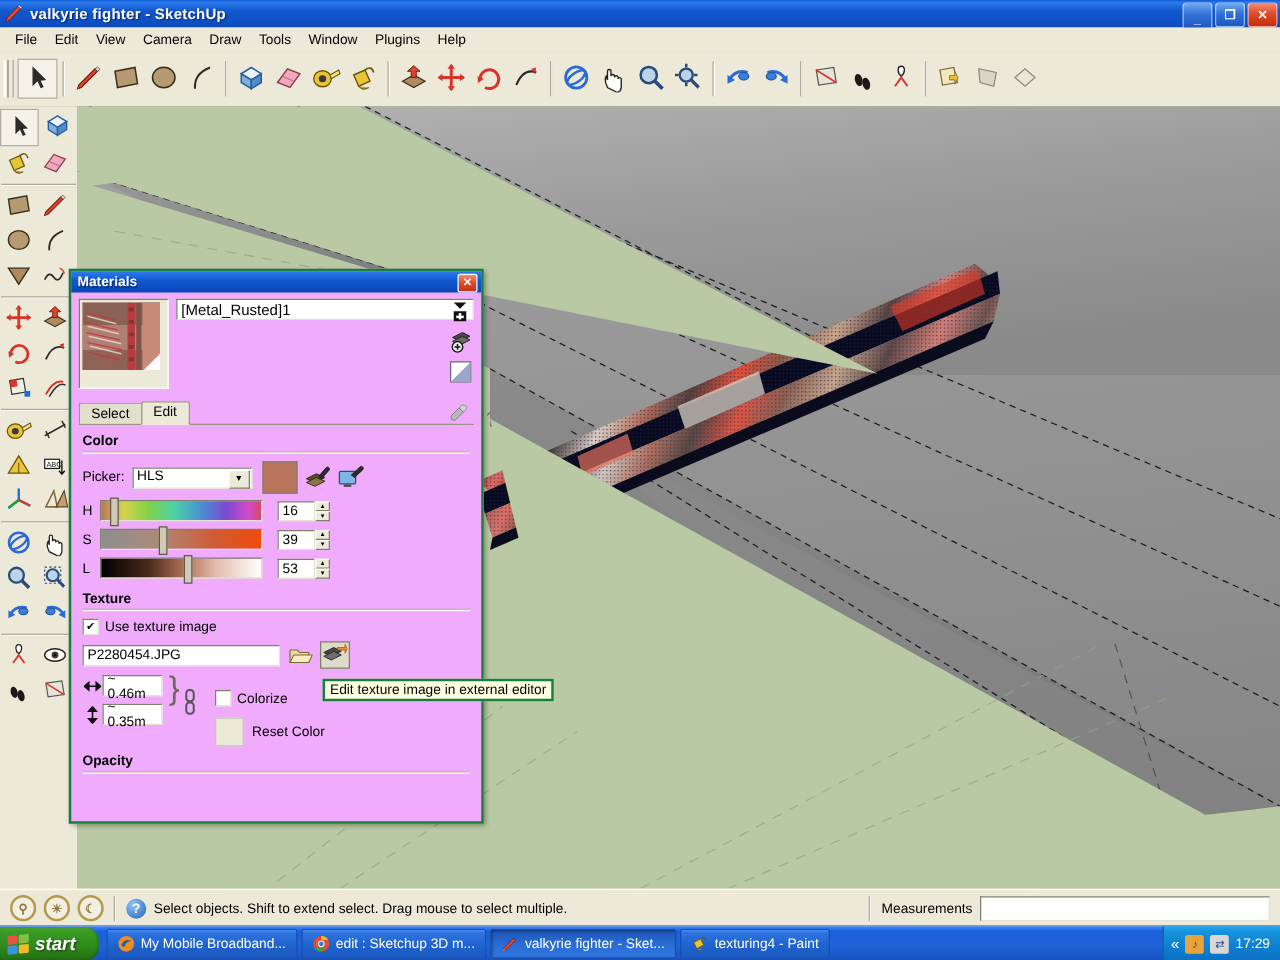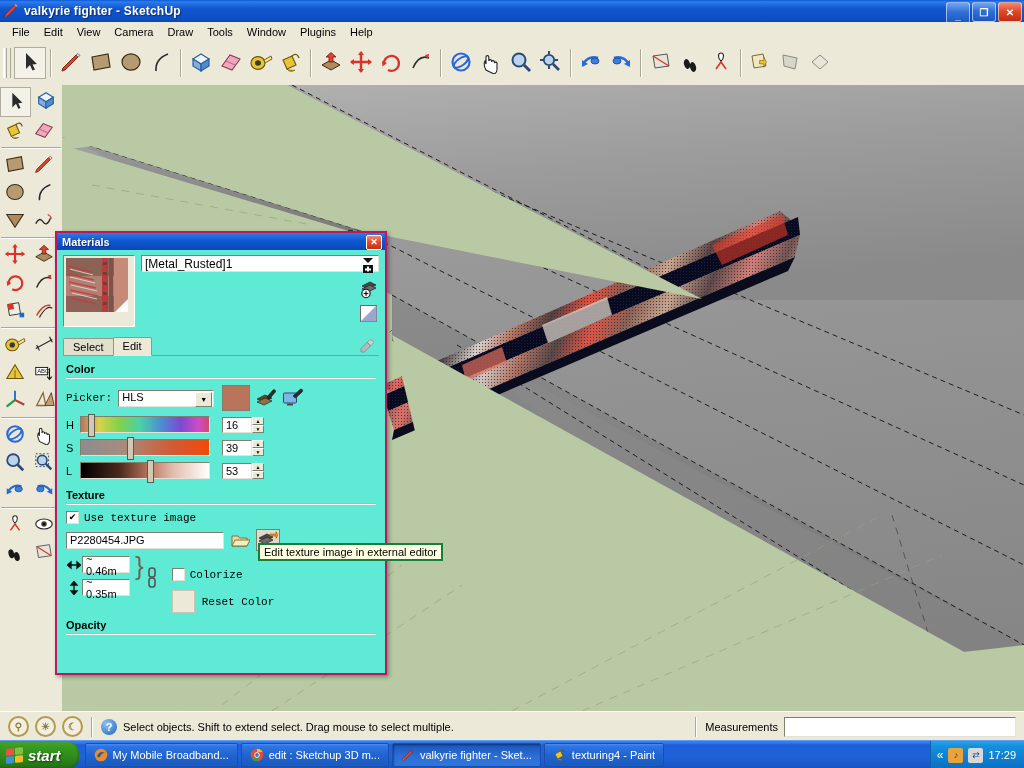--- a/index.html
+++ b/index.html
@@ -136,22 +136,22 @@
   }
   .tray{display:flex;align-items:center;gap:5px;padding:0 8px 0 6px;height:28px;flex:0 0 auto;
     background:linear-gradient(180deg,#28a4e8 0%,#1590dc 18%,#0f7fd0 60%,#0c6fc0 100%);
     border-left:1px solid #0d63ae;}
   .tray .tclock{color:#fff;font-size:11px;}
   .tray-icn{width:15px;height:15px;border-radius:2px;display:flex;
     align-items:center;justify-content:center;font-size:9px;}
 
   
   .dialog{
-    position:absolute;left:55px;top:231px;width:328px;height:440px;
-    background:#5eead4;border:2px solid #be185d;
+    position:absolute;left:55px;top:215px;width:328px;height:440px;
+    background:#f0abfc;border:2px solid #15803d;
     box-shadow:2px 2px 4px rgba(0,0,0,0.35);
   }
   .dlg-title{
     height:17px;
     background:linear-gradient(180deg,#2f7beb 0%,#1157d0 45%,#0a46b8 100%);
     display:flex;align-items:center;padding-left:5px;
   }
   .dlg-title .t{color:#fff;font-weight:bold;font-size:11px;
     text-shadow:1px 1px 1px rgba(0,0,0,0.4);}
   .dlg-close{
@@ -192,21 +192,21 @@
     border-top-left-radius:2px;border-top-right-radius:2px;color:#000;
   }
   .tab.sel{background:#ece9d8;position:relative;top:1px;padding-bottom:3px;border-bottom:1px solid #ece9d8;}
   .tab-eyedrop{position:absolute;right:4px;bottom:1px;width:16px;height:16px;}
 
   .sect{margin:7px 9px 0 9px;}
   .sect-title{font-weight:bold;font-size:11px;color:#000;margin-bottom:2px;}
   .sect-rule{height:1px;background:#b9b5a2;border-bottom:1px solid #fff;margin-bottom:6px;}
 
   .row{display:flex;align-items:center;margin-bottom:5px;}
-  .lbl{font-size:11px;color:#000;font-family:Liberation Mono, monospace;}
+  .lbl{font-size:11px;color:#000;}
   .combo{
     width:96px;height:17px;box-sizing:border-box;background:#fff;
     border:1px solid #7f7f6e;border-right-color:#e4e2d5;border-bottom-color:#e4e2d5;
     display:flex;position:relative;padding-left:3px;font-size:11px;
   }
   .combo .arrow{
     position:absolute;right:1px;top:1px;width:15px;height:13px;background:#ece9d8;
     border:1px solid #fff;border-right-color:#7f7f6e;border-bottom-color:#7f7f6e;
     display:flex;align-items:center;justify-content:center;font-size:7px;
   }

